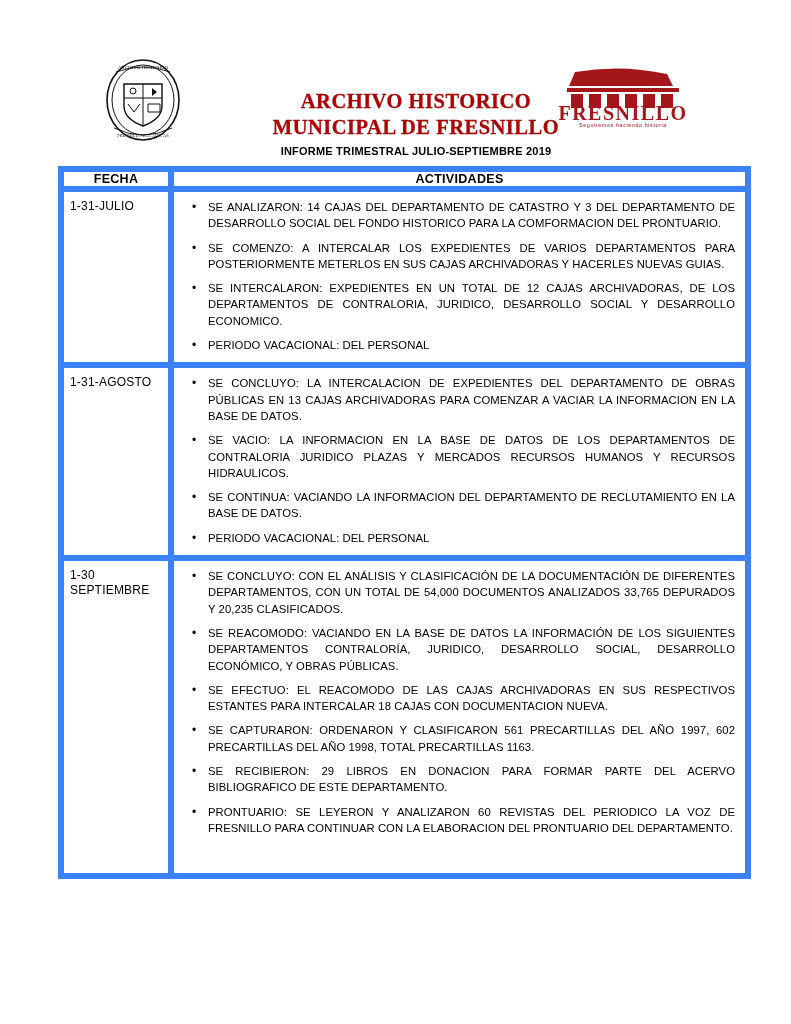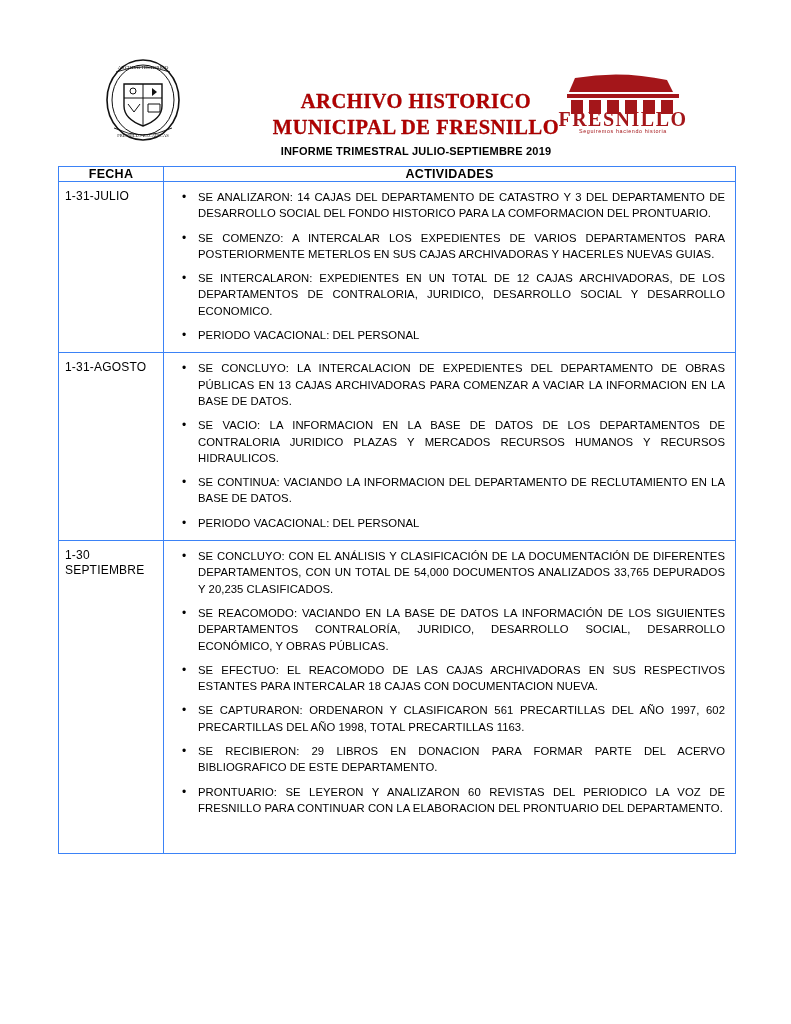--- a/index.html
+++ b/index.html
@@ -60,36 +60,36 @@
     font-weight: bold;
     font-size: 11px;
     color: #000000;
     letter-spacing: 0.2px;
     white-space: nowrap;
   }
 
   .fresnillo-logo {
     position: absolute;
     right: 24px;
-    top: 24px;
+    top: 18px;
     width: 172px;
     height: 64px;
   }
   .fresnillo-logo svg { display: block; }
 
   
   table.report {
     border-collapse: collapse;
     width: 675px;
     margin: 6px auto 0 auto;
     table-layout: fixed;
   }
   table.report th,
   table.report td {
-    border: 1px solid #3b82f6;
+    border: 6px solid #3b82f6;
     vertical-align: top;
     padding: 0;
   }
   th.col-fecha, td.col-fecha { width: 104px; }
   th.col-actividades, td.col-actividades { width: 571px; }
 
   thead th {
     text-align: center;
     font-weight: bold;
     font-size: 12.5px;

